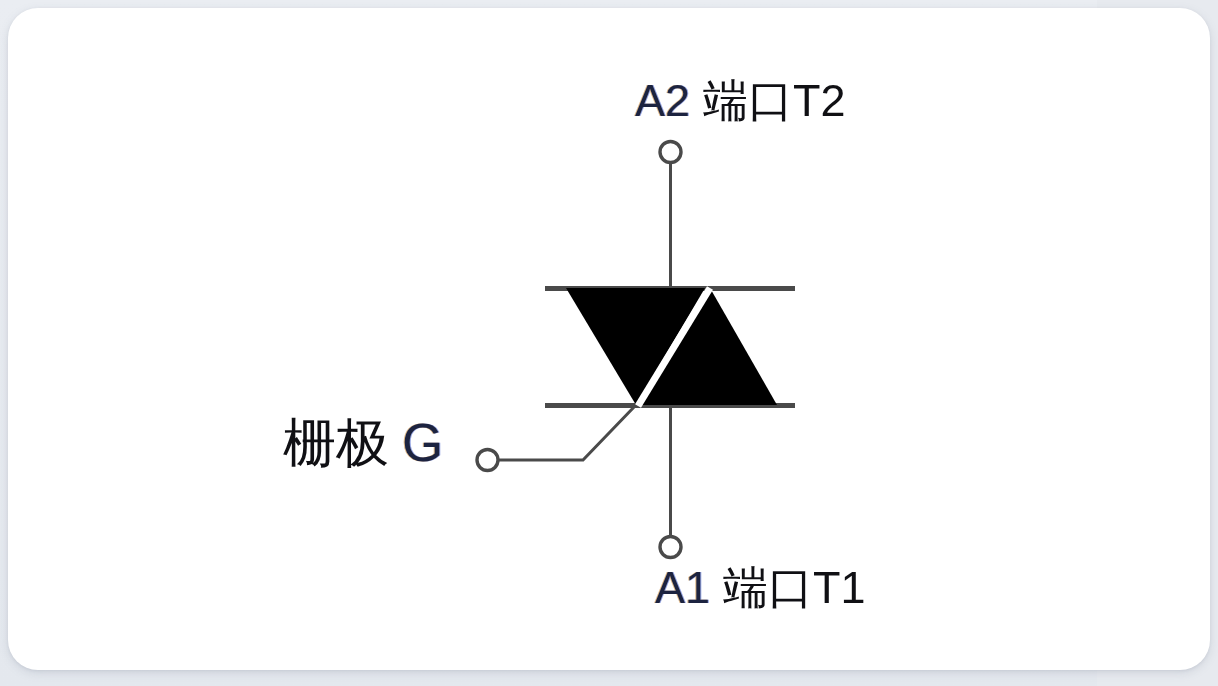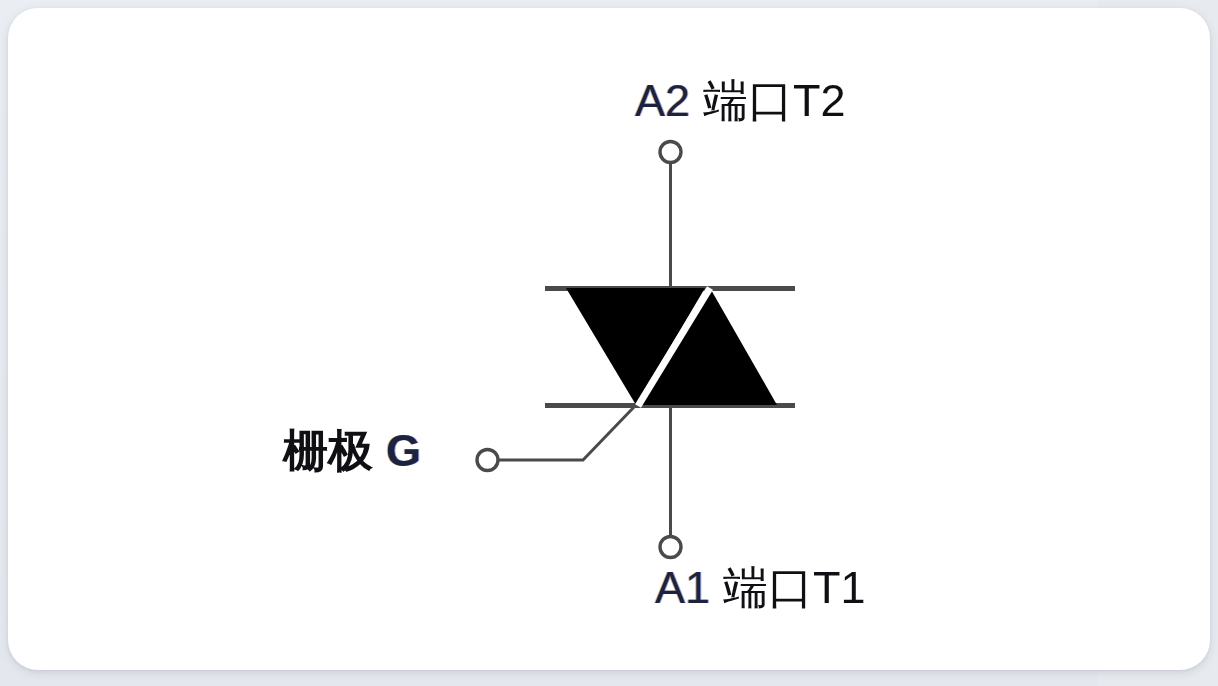--- a/index.html
+++ b/index.html
@@ -61,23 +61,22 @@
     text-shadow: -1px 0 0 rgba(196,128,40,0.55), 1px 0 0 rgba(50,80,200,0.50);
   }
   .cjk {
     color: #101014;
   }
 
   #label-a2 { left: 635px; top: 78px; }
   #label-a1 { left: 635px; top: 565px; margin-left: 20px; }
   #label-gate {
     left: 283px;
-    top: 428px;
-    font-size: 45px;
-    font-weight: bold;
+    top: 416px;
+    font-size: 53px;
   }
   .gap { display: inline-block; width: 13px; }
 </style>
 </head>
 <body>
 
 <div id="page">
 
   <div id="card"></div>
 

